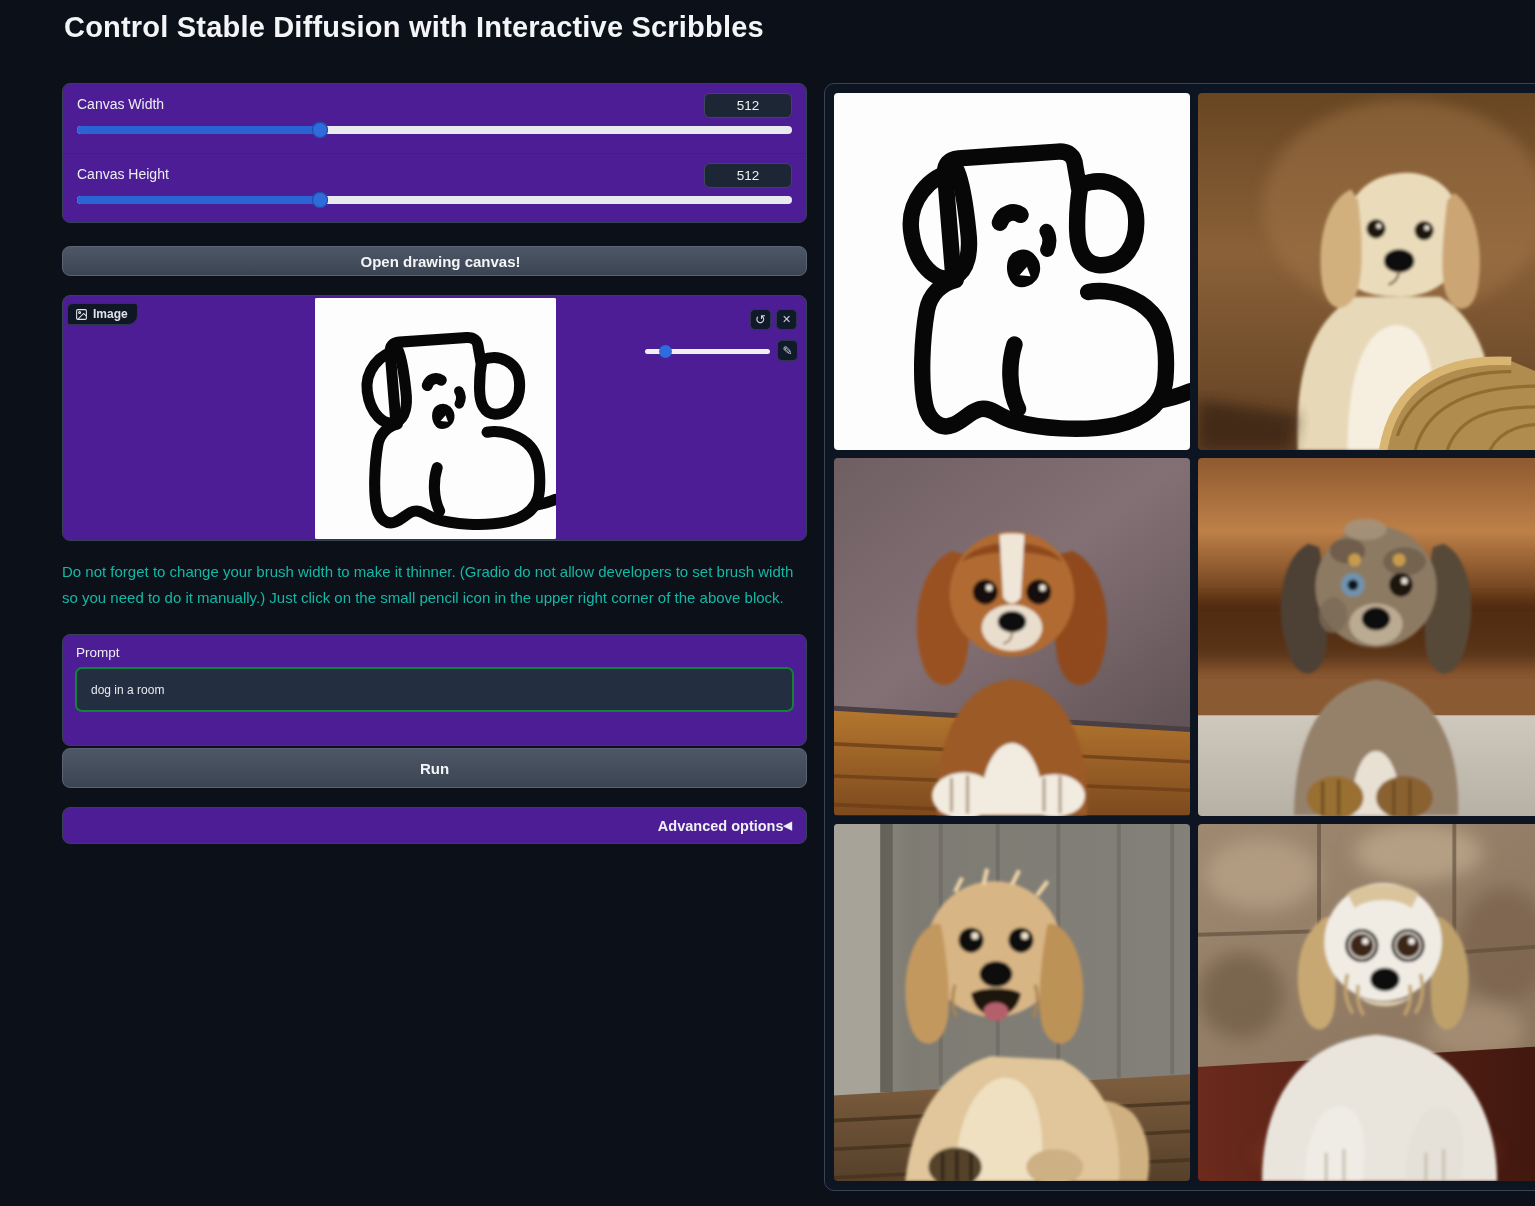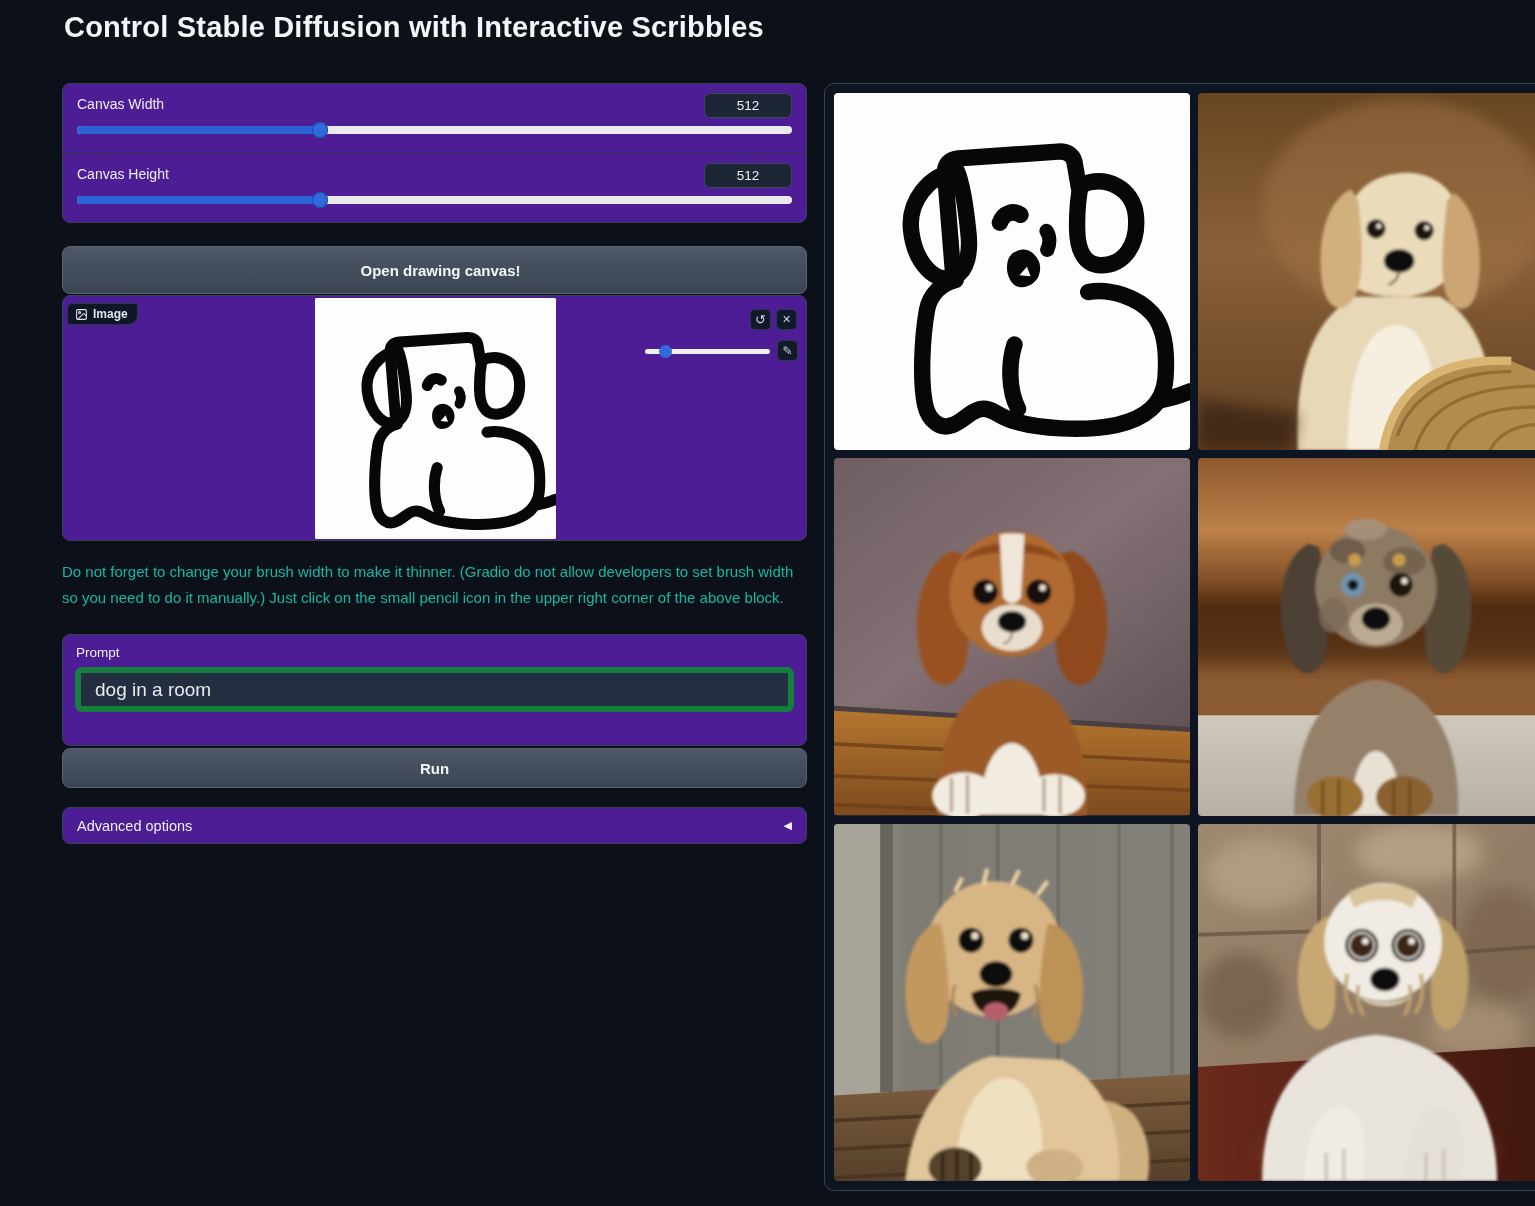--- a/index.html
+++ b/index.html
@@ -34,21 +34,21 @@
     position:absolute; top:-4px; left:calc(34% - 8px); width:16px; height:16px;
     border-radius:50%; background:#2f6bdb; box-shadow:inset 0 0 0 1px #1e4ba3;
   }
 
   .gbtn {
     display:flex; align-items:center; justify-content:center;
     background:linear-gradient(180deg,#4e5765,#3b4452);
     border:1px solid #5a6372; border-radius:8px;
     color:#f3f5f7; font-weight:700; font-size:15px; cursor:pointer;
   }
-  .btn-open { top:246px; height:48px;padding-left:12px; }
+  .btn-open { top:246px; height:30px;padding-left:12px; }
   .btn-run  { top:748px; height:40px; }
 
   
   .image-block { top:295px; height:246px; }
   .canvas-wrap {
     position:absolute; left:252px; top:2px; width:241px; height:241px;
     background:#fdfdfd; border-radius:2px; overflow:hidden; cursor:crosshair;
   }
   .canvas-wrap svg { width:100%; height:100%; display:block; }
   .img-badge {
@@ -74,26 +74,26 @@
     position:absolute; left:calc(16% - 6px); top:-4px; width:13px; height:13px;
     border-radius:50%; background:#2f6bdb;
   }
 
   
   .note { left:18px; top:559px; width:742px; font-size:15px; line-height:1.74; color:#14b8a6; }
   .prompt-block { top:634px; height:112px; }
   .prompt-label { position:absolute; left:13px; top:10px; font-size:13.5px; color:#eceef1; }
   .prompt-input {
     position:absolute; left:12px; top:32px; width:calc(100% - 24px); height:45px;
-    background:#232e40; border:6px solid #15803d; border-radius:7px;
-    color:#e8eaed; font-size:19px; padding:16px 14px; font-family:inherit;
+    background:#232e40; border:2px solid #15803d; border-radius:7px;
+    color:#e8eaed; font-size:12px; padding:16px 14px; font-family:inherit;
   }
   .accordion {
-    top:807px; height:37px; display:flex; align-items:center; justify-content:space-between;
-    padding:0 14px; cursor:pointer;
+    top:807px; height:37px; display:flex; align-items:center; justify-content:flex-end;
+    padding:0 14px; cursor:pointer;font-weight:bold;
   }
   .acc-label { font-size:14.5px; color:#eef0f3; }
   .acc-arrow { font-size:11px; color:#eef0f3; }
 
   
   .gallery {
     left:780px; top:83px; width:740px; height:1108px;
     background:#0d1422; border:1.5px solid #3a4354; border-radius:10px;
     padding:9px; display:grid; grid-template-columns:1fr 1fr;
     grid-template-rows:repeat(3, 1fr); gap:8px;

